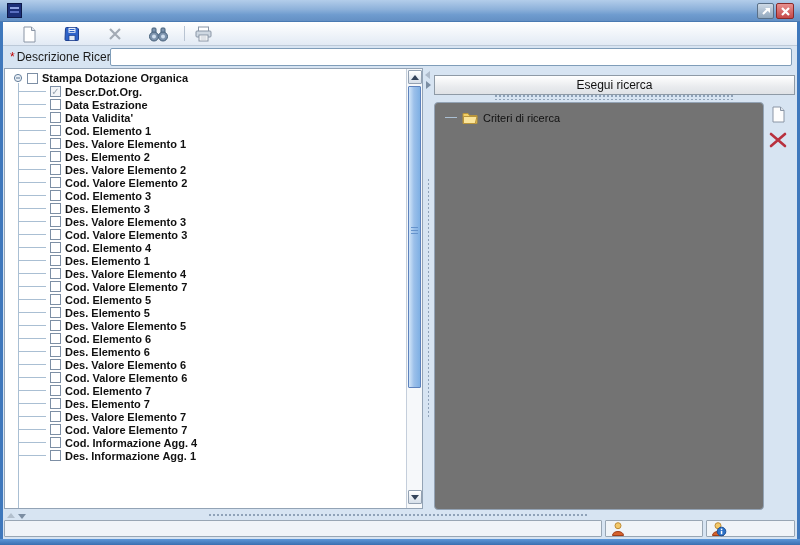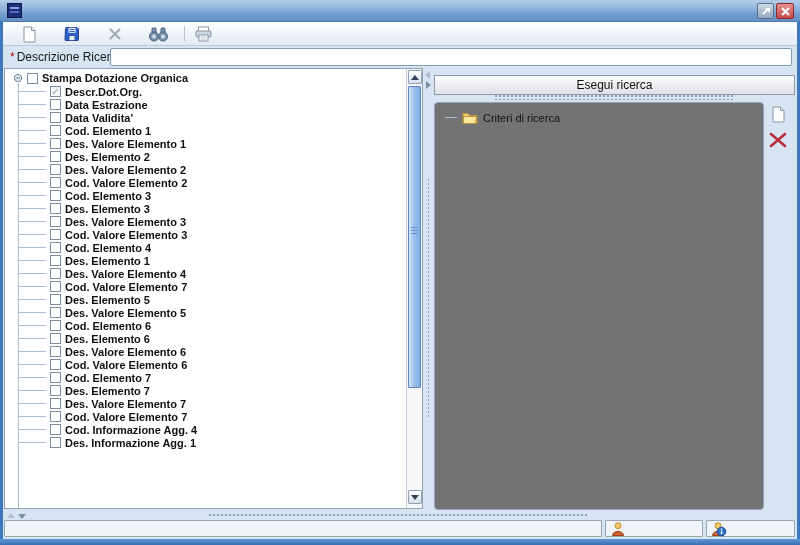--- a/index.html
+++ b/index.html
@@ -291,20 +291,25 @@
               <span class="cb"></span>
               <span class="lbl">Des. Valore Elemento 4</span>
             </div>
 
             <div class="tree-row">
               <span class="dash"></span>
               <span class="cb"></span>
               <span class="lbl">Cod. Valore Elemento 7</span>
             </div>
 
+            <div class="tree-row">
+              <span class="dash"></span>
+              <span class="cb"></span>
+              <span class="lbl">Cod. Elemento 5</span>
+            </div>
 
             <div class="tree-row">
               <span class="dash"></span>
               <span class="cb"></span>
               <span class="lbl">Des. Elemento 5</span>
             </div>
 
             <div class="tree-row">
               <span class="dash"></span>
               <span class="cb"></span>

